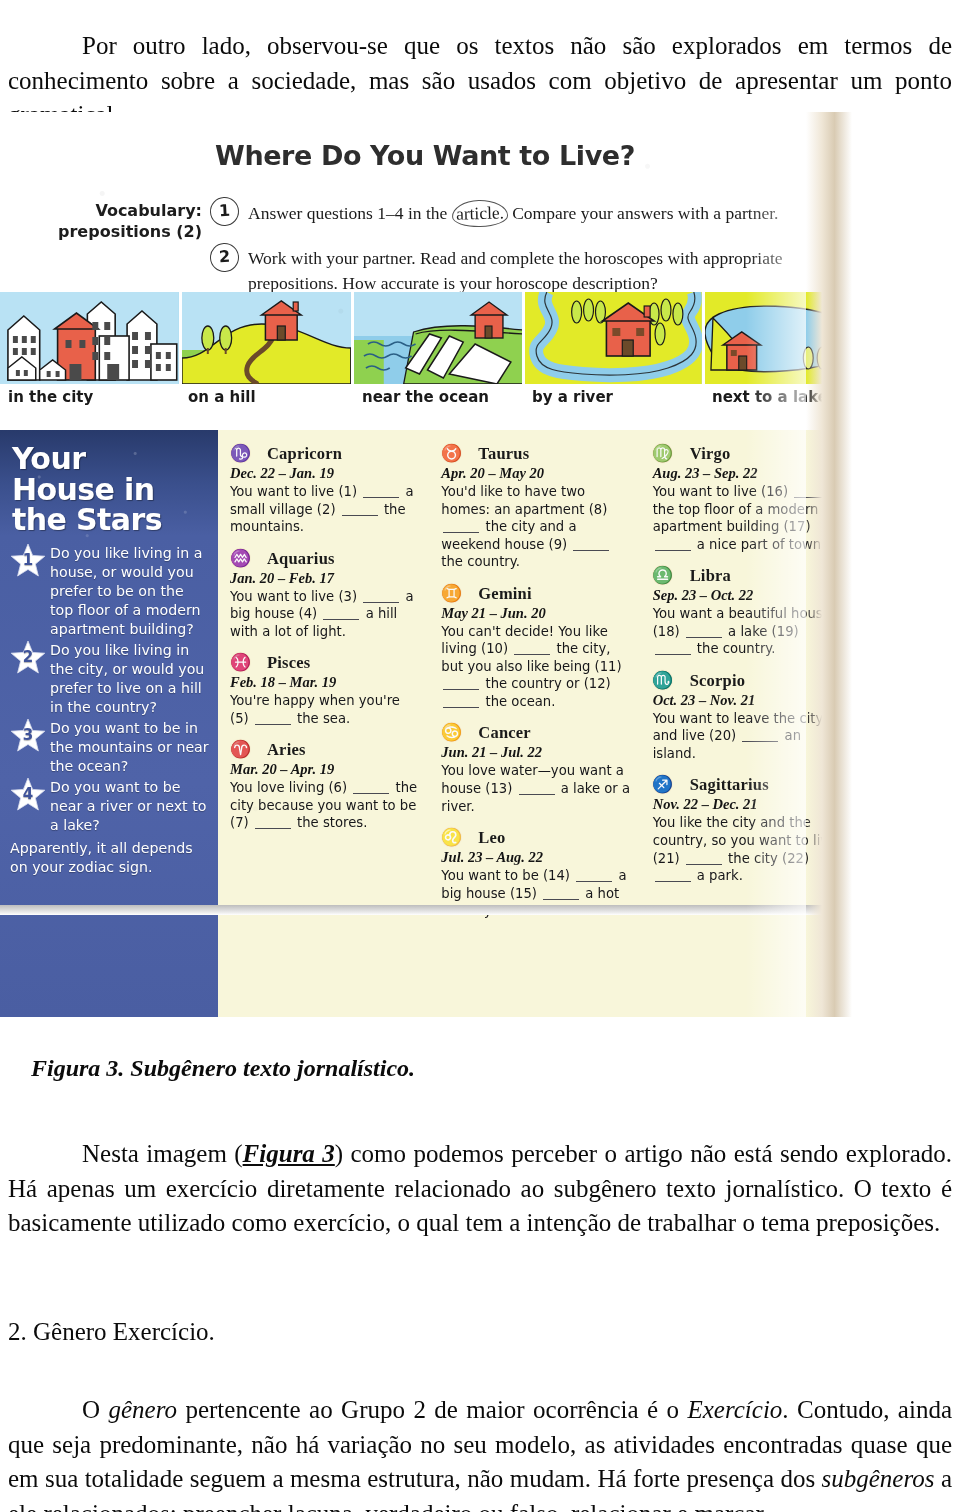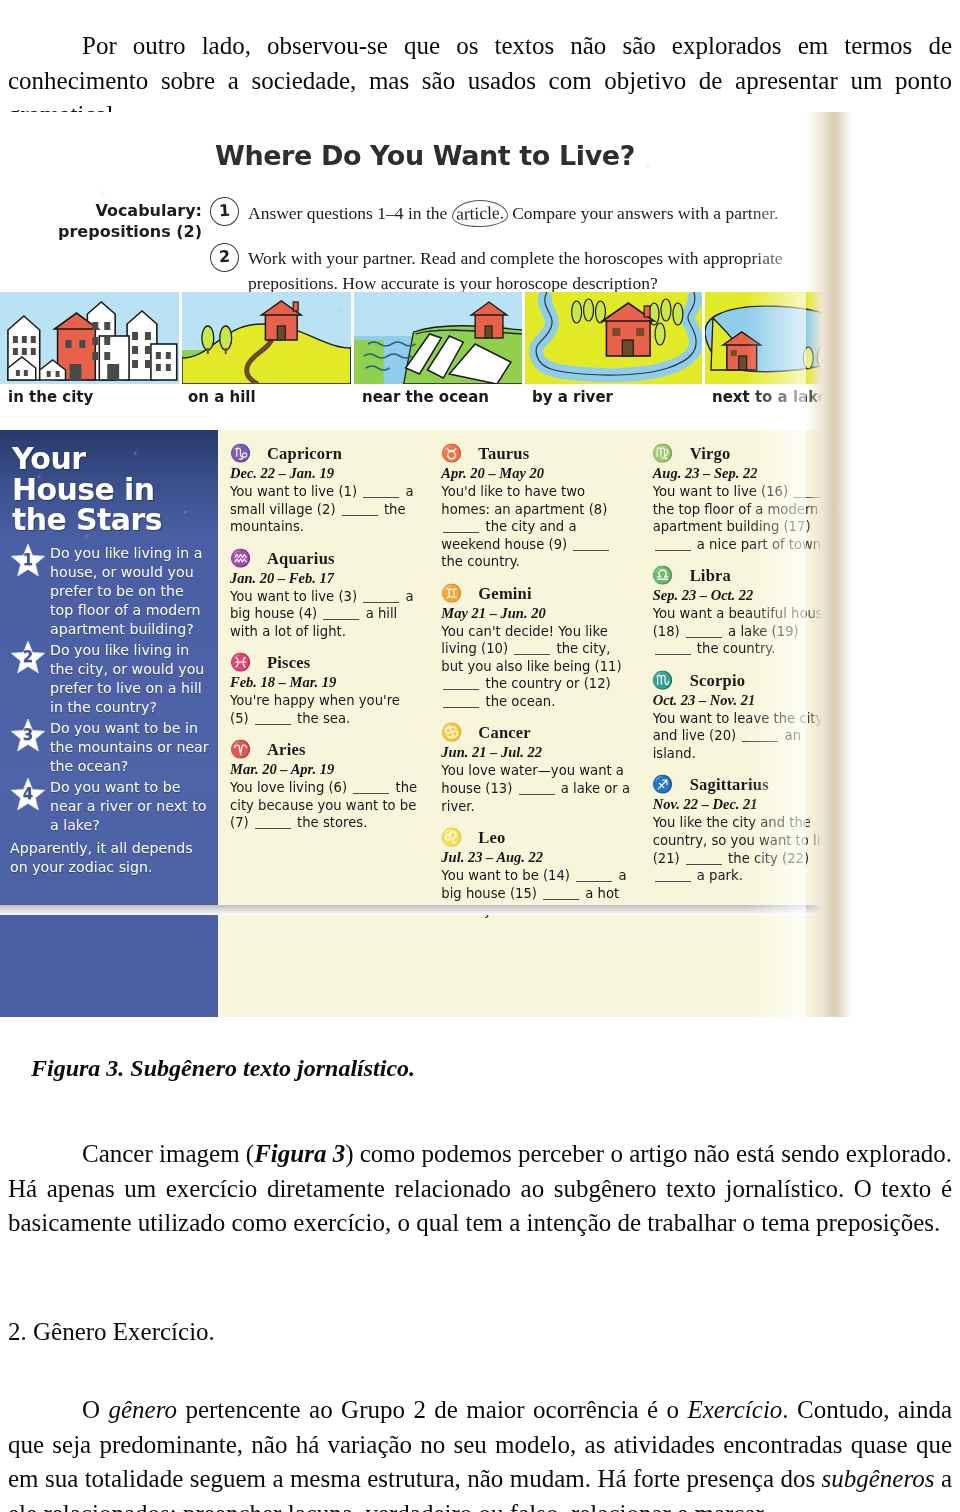--- a/index.html
+++ b/index.html
@@ -20,21 +20,21 @@
   .doc-para {
     position: absolute;
     font-family: "Liberation Serif", serif;
     font-size: 25px;
     line-height: 1.38;
     text-align: justify;
     color: #0b0b0b;
   }
   .doc-para .indent { display: inline-block; width: 74px; }
   .doc-para i { font-style: italic; }
-  .doc-para b { font-weight: bold; }
+  .doc-para b { font-weight: bold; text-decoration: underline; }
 
   #para-top   { left: 8px;  top: 4px;   width: 944px; }
   #fig-caption{ left: 8px;  top: 1028px; width: 944px;
                 font-weight: bold; font-style: italic; font-size: 24px; margin-left: 23px; }
   #para-mid   { left: 8px;  top: 1112px; width: 944px; }
   #sec-heading{ left: 8px;  top: 1290px; width: 944px; font-size: 25px; }
   #para-bottom{ left: 8px;  top: 1368px; width: 944px; }
 
   
   #figure {
@@ -601,17 +601,17 @@
   </div>
 
   <div class="scan-noise"></div>
   <div class="scan-fade"></div>
   <div class="scan-curl"></div>
 </div>
 <div id="scan-shadow"></div>
 
 <p class="doc-para" id="fig-caption">Figura 3. Subgênero texto jornalístico.</p>
 
-<p class="doc-para" id="para-mid"><span class="indent"></span><span>Cancer imagem (</span><b><i>Figura 3</i></b><span>) como podemos perceber o artigo não está sendo explorado. Há apenas um exercício diretamente relacionado ao subgênero texto jornalístico. O texto é basicamente utilizado como exercício, o qual tem a intenção de trabalhar o tema preposições.</span></p>
+<p class="doc-para" id="para-mid"><span class="indent"></span><span>Nesta imagem (</span><b><i>Figura 3</i></b><span>) como podemos perceber o artigo não está sendo explorado. Há apenas um exercício diretamente relacionado ao subgênero texto jornalístico. O texto é basicamente utilizado como exercício, o qual tem a intenção de trabalhar o tema preposições.</span></p>
 
 <p class="doc-para" id="sec-heading">2. Gênero Exercício.</p>
 
 <p class="doc-para" id="para-bottom"><span class="indent"></span><span>O </span><i>gênero</i><span> pertencente ao Grupo 2 de maior ocorrência é o </span><i>Exercício</i><span>. Contudo, ainda que seja predominante, não há variação no seu modelo, as atividades encontradas quase que em sua totalidade seguem a mesma estrutura, não mudam. Há forte presença dos </span><i>subgêneros</i><span> a ele relacionados: preencher lacuna, verdadeiro ou falso, relacionar e marcar.</span></p>
 
 </body></html>

